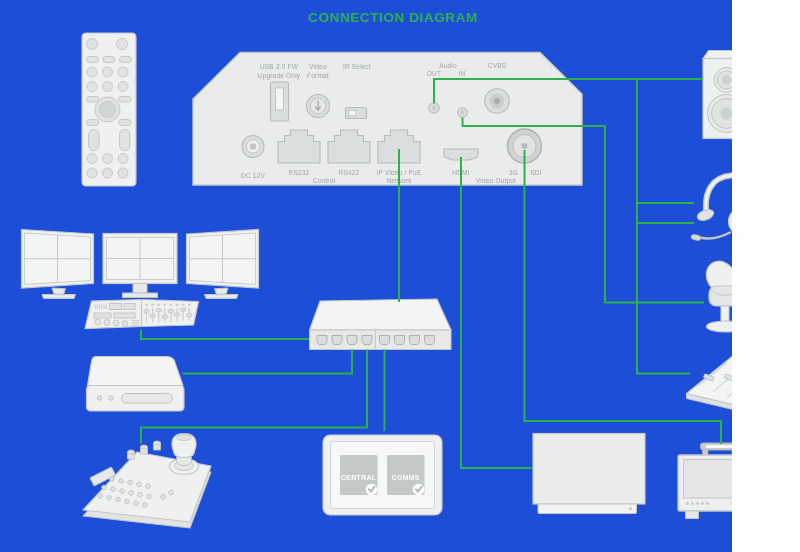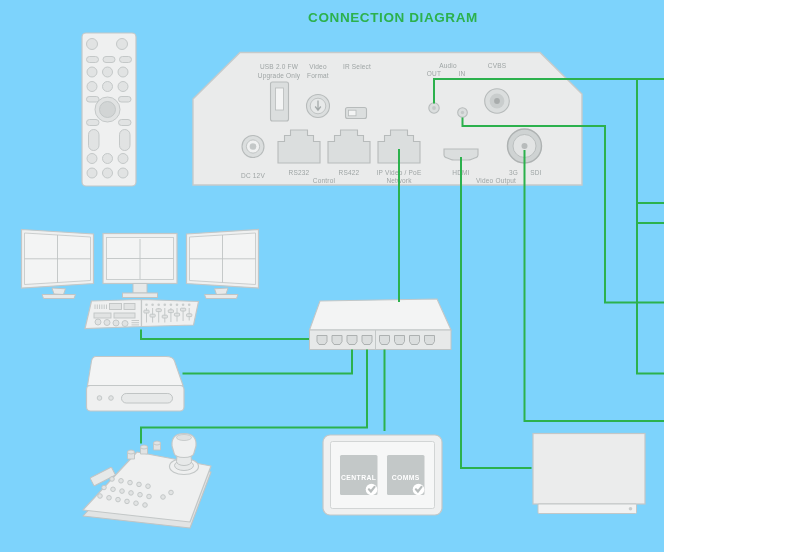--- a/index.html
+++ b/index.html
@@ -1,17 +1,17 @@
 <!DOCTYPE html>
 <html style="--accent: #2CB14D;"><head>
 <meta charset="utf-8">
 <style>
   :root { --accent:#2CB14D; }
   html,body { margin:0; padding:0; background:#ffffff; }
-  .stage { position:relative; width:664px; height:552px; background:#7dd3fc; overflow:hidden;
+  .stage { position:relative; width:732px; height:552px; background:#1d4ed8; overflow:hidden;
            font-family:"Liberation Sans", sans-serif; }
   svg { display:block; }
   .dev    { fill:#EFF0F0; stroke:#C3C7C7; stroke-width:1.2; }
   .devlt  { fill:#F3F4F4; stroke:#C3C7C7; stroke-width:1.1; }
   .devmid { fill:#E7E9E9; stroke:#C0C4C4; stroke-width:1; }
   .panel  { fill:#EAEBEB; stroke:#C6CACA; stroke-width:1.4; }
   .port   { fill:#DBDEDE; stroke:#B7BBBB; stroke-width:1.1; }
   .sport  { fill:#DBDEDE; stroke:#ADB1B1; stroke-width:1; }
   .btn    { fill:#E1E3E3; stroke:#C0C4C4; stroke-width:0.9; }
   .screen { fill:#F3F4F4; stroke:#C6CACA; stroke-width:0.9; }

